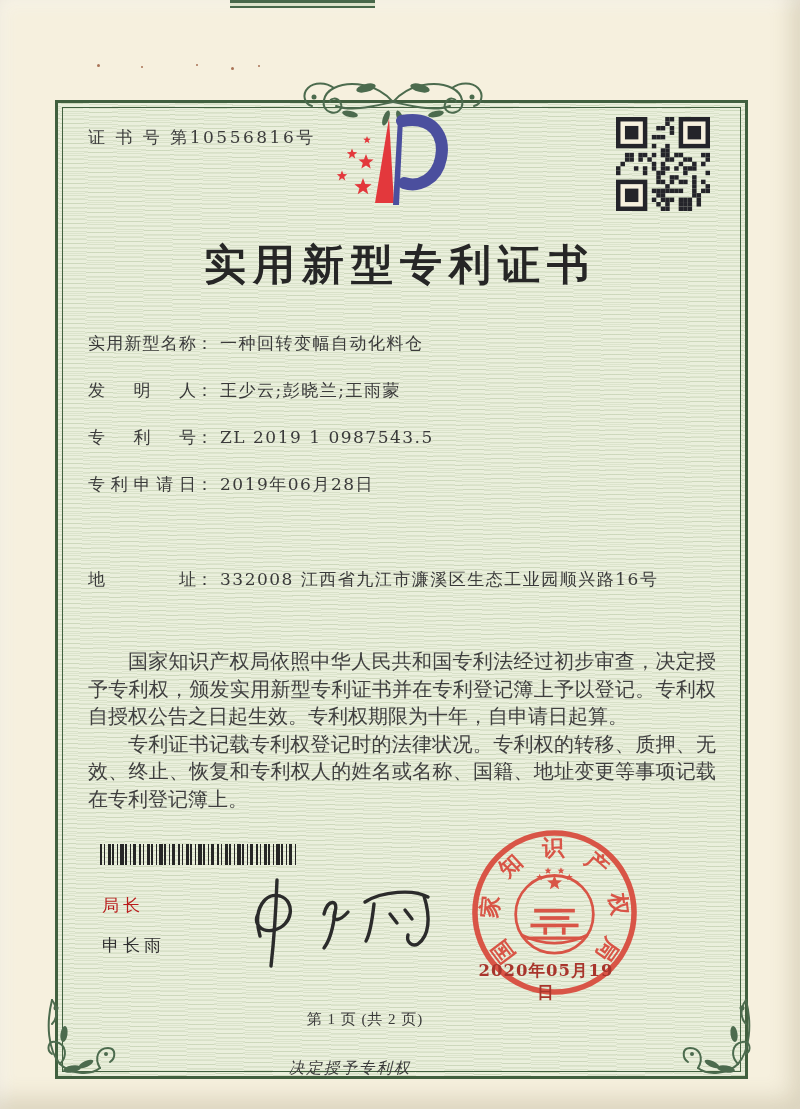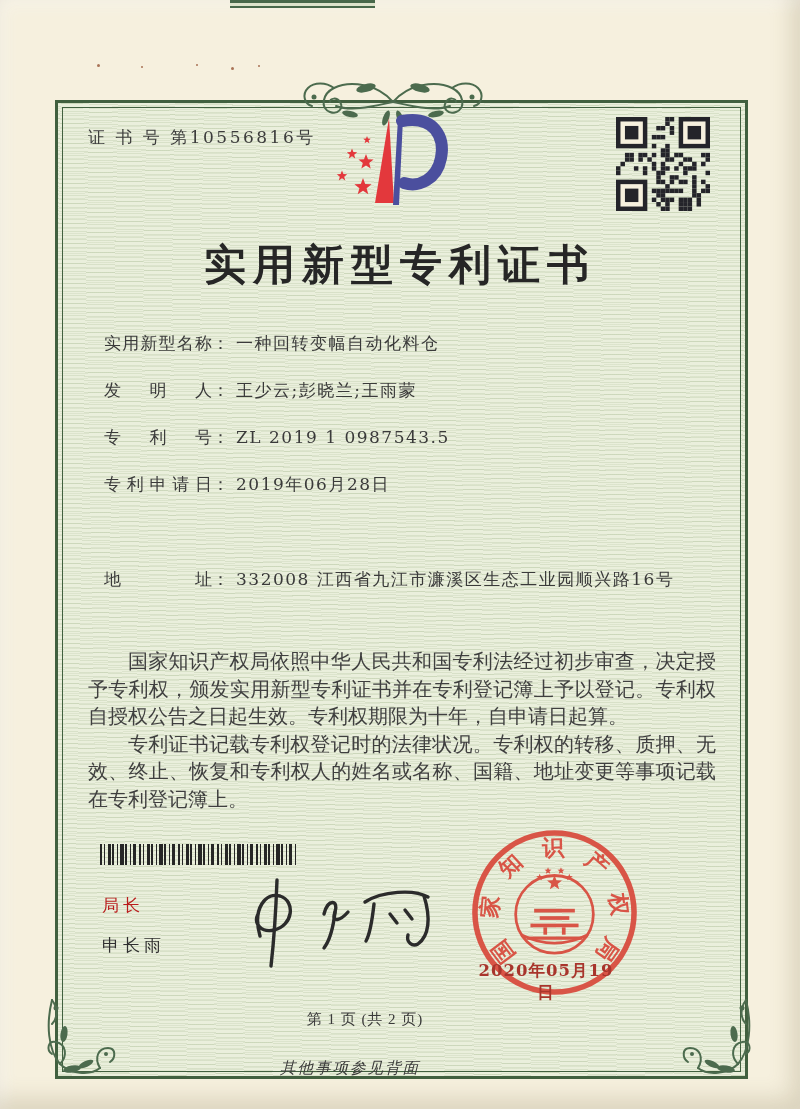--- a/index.html
+++ b/index.html
@@ -22,21 +22,21 @@
   .corner-right{left:676px;top:994px;transform:scaleX(-1);}
   .green-stroke{stroke:#4c6b4e;fill:none;stroke-width:2;stroke-linecap:round;}
   .green-fill{fill:#4c6b4e;stroke:none;}
 
   .cert-no{position:absolute;left:88px;top:126px;font-size:17px;letter-spacing:2.5px;color:#3c3c3c;text-align:center;}
   .logo{position:absolute;left:332px;top:110px;}
   .qr{position:absolute;left:616px;top:117px;}
   .title{position:absolute;left:110px;top:237px;width:580px;text-align:center;
          font-size:42px;font-weight:700;letter-spacing:7px;color:#262626;}
 
-  .field-row{position:absolute;left:88px;width:640px;font-size:17px;color:#3a3a3a;white-space:nowrap;margin-left:16px;}
+  .field-row{position:absolute;left:88px;width:640px;font-size:17px;color:#3a3a3a;white-space:nowrap;}
   .flabel{display:inline-block;width:108px;text-align:justify;text-align-last:justify;vertical-align:top;}
   .colon{display:inline-block;margin-right:7px;}
   .fvalue{letter-spacing:1.5px;}
   .pair2{position:absolute;left:297px;top:0;}
 
   .body-text{position:absolute;left:88px;top:648px;width:628px;font-size:20px;line-height:27.5px;
              color:#3f3f3f;text-align:justify;}
   .body-text p{margin:0;text-indent:2em;}
 
   .barcode{position:absolute;left:100px;top:844px;width:196px;height:21px;
@@ -305,15 +305,15 @@
         <rect x="88" y="116" width="4" height="8" stroke="none"></rect>
         <rect x="108" y="116" width="4" height="8" stroke="none"></rect>
         <rect x="70" y="126" width="60" height="3.5" stroke="none"></rect>
         <path d="M64,124 Q100,142 136,124" fill="none"></path>
       </g>
     </g>
   </svg>
   <div class="seal-date" style="color: rgb(168, 53, 44);">2020年05月19日</div>
 
   <div class="page-number">第 1 页 (共 2 页)</div>
-  <div class="back-note">其他事项参见背面</div>
+  <div class="back-note">决定授予专利权</div>
 
 </div>
 
 </body></html>

